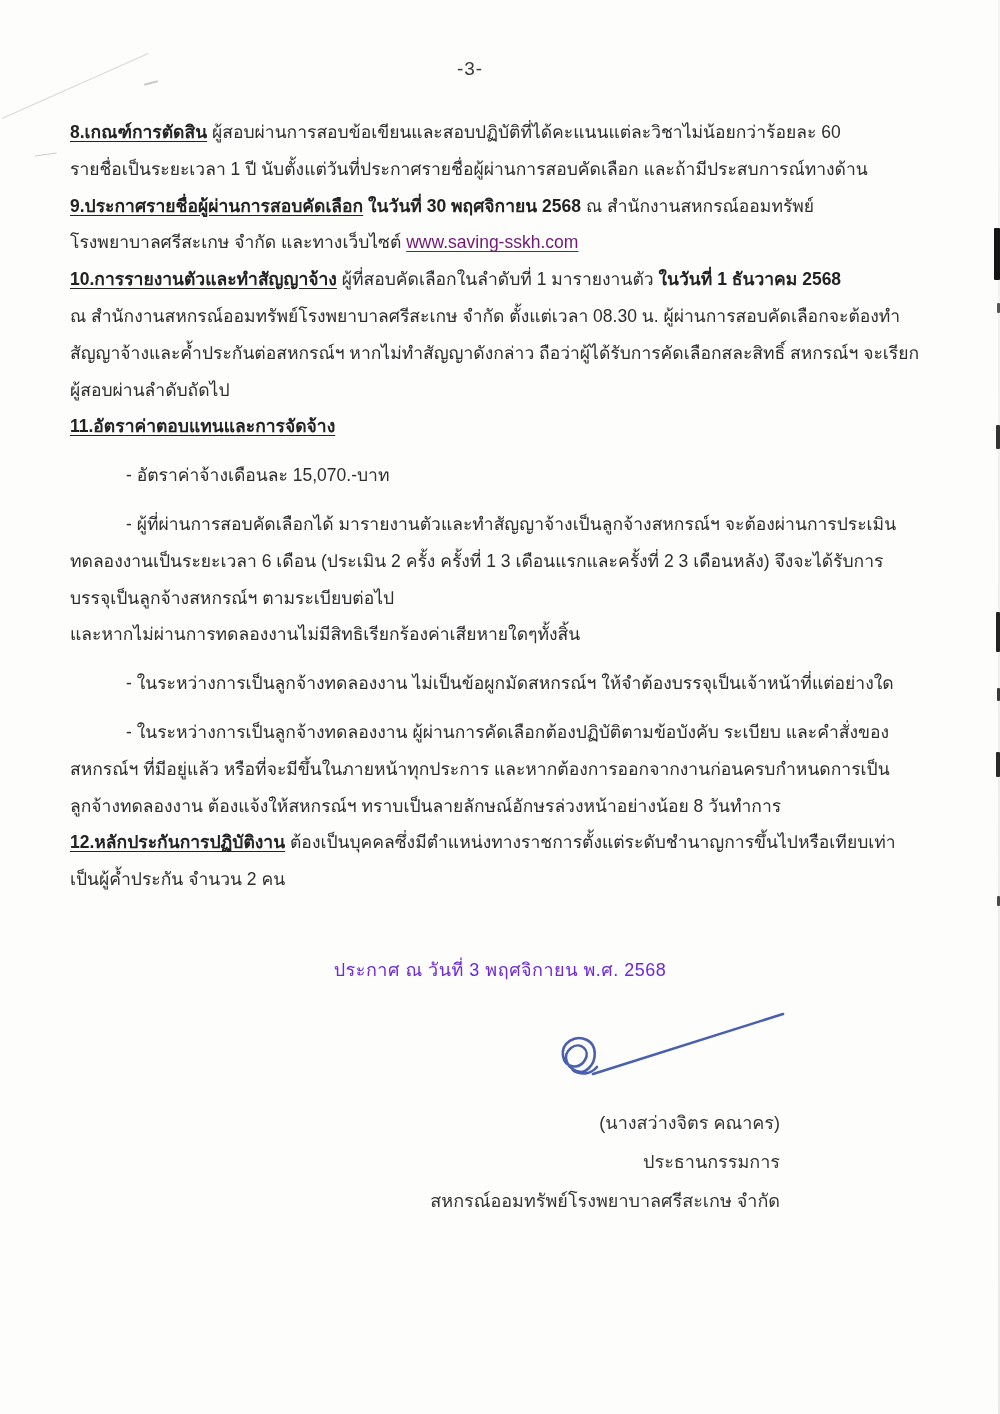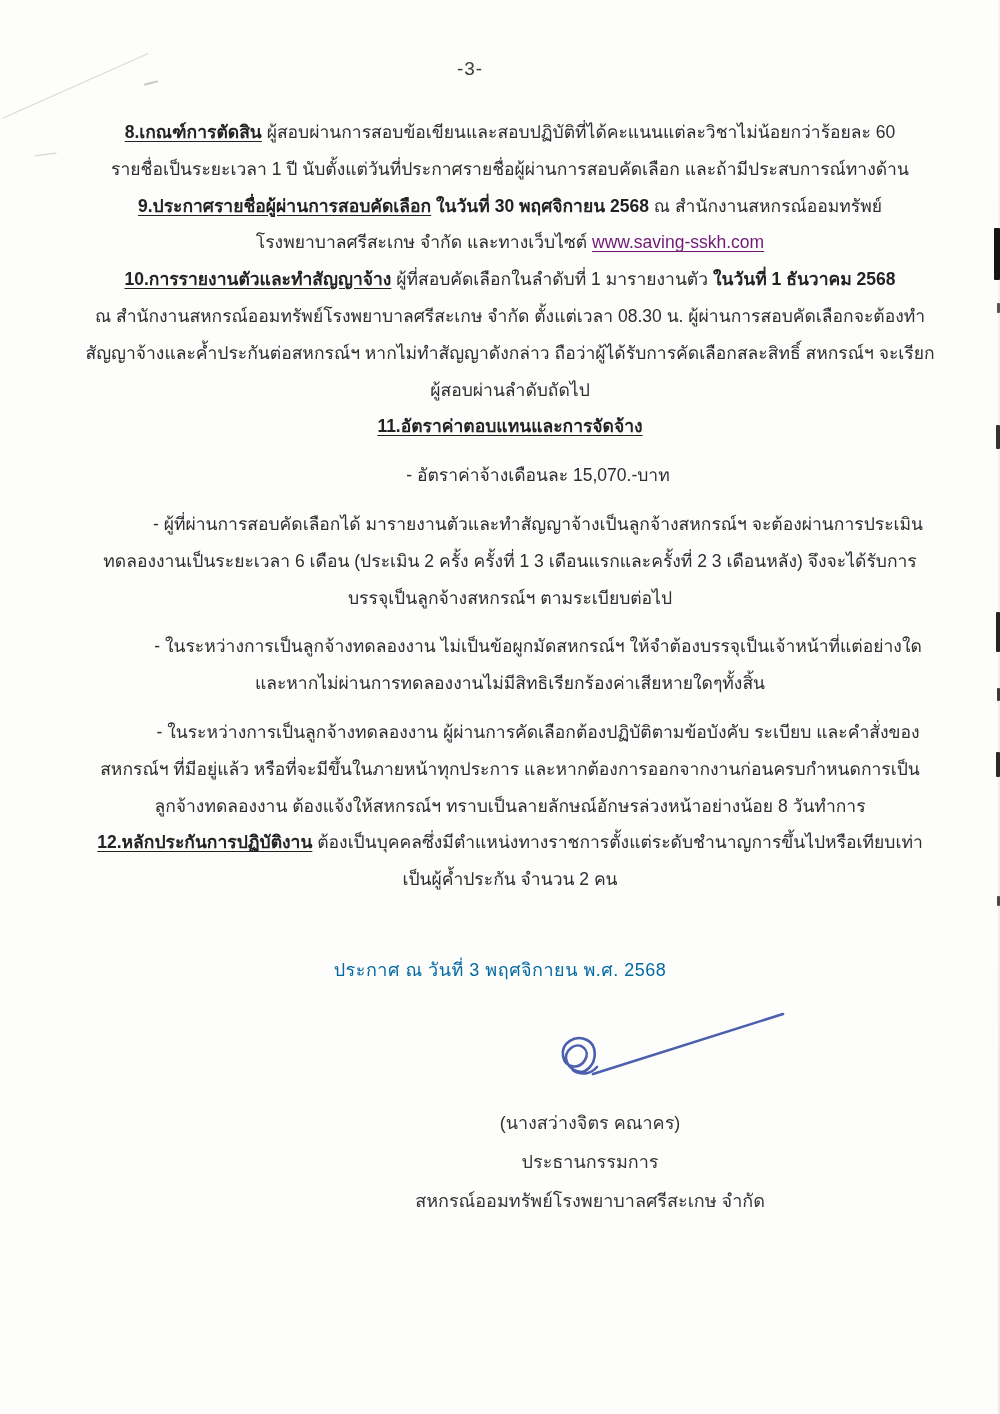--- a/index.html
+++ b/index.html
@@ -18,35 +18,35 @@
   }
   .page-number{
     position:absolute;top:58px;left:0;width:940px;
     text-align:center;font-size:19px;color:#3a3a3a;letter-spacing:1px;
   }
   .doc-body{
     position:absolute;top:114px;left:70px;width:880px;
     font-size:17.5px;
   }
   .line{
-    height:36.8px;line-height:36.8px;white-space:nowrap;overflow:visible;text-align:center;
+    height:36.8px;line-height:36.8px;white-space:nowrap;overflow:visible;
   }
   .line.indent{padding-left:56px;margin-top:12px;}
   .b{font-weight:bold;color:#232323;}
   .u{text-decoration:underline;text-underline-offset:3px;}
   .link{color:#701a75;text-decoration:underline;text-underline-offset:3px;cursor:pointer;}
   .closing-date{
     position:absolute;top:955px;left:300px;width:400px;
-    font-size:18px;text-align:center;color:#0369a1;
+    font-size:18px;text-align:center;color:#6d28d9;
     letter-spacing:.5px;
   }
   .signature-svg{position:absolute;top:1000px;left:535px;}
   .signer-block{
     position:absolute;top:1104px;left:400px;width:380px;
-    text-align:center;font-size:18px;color:#333;
+    text-align:right;font-size:18px;color:#333;
   }
   .signer-block div{height:39px;line-height:39px;white-space:nowrap;}
   
   .artifact{position:absolute;pointer-events:none;}
   .edge-line{right:0;top:0;width:2px;height:1414px;background:linear-gradient(#f4f4f4,#e9e9e9);}
   .edge-mark{right:0;background:#2a2a2a;border-radius:1px;}
   .m1{top:228px;width:6px;height:52px;background:#151515;}
   .m2{top:303px;width:3px;height:10px;background:#555;}
   .m3{top:425px;width:4px;height:24px;background:#333;}
   .m4{top:612px;width:4px;height:40px;background:#242424;}
@@ -71,22 +71,22 @@
       <div class="line"><span>โรงพยาบาลศรีสะเกษ จำกัด และทางเว็บไซต์ </span><a class="link" href="#">www.saving-sskh.com</a></div>
       <div class="line"><span class="b u">10.การรายงานตัวและทำสัญญาจ้าง</span><span> ผู้ที่สอบคัดเลือกในลำดับที่ 1 มารายงานตัว </span><span class="b">ในวันที่ 1 ธันวาคม 2568</span></div>
       <div class="line"><span>ณ สำนักงานสหกรณ์ออมทรัพย์โรงพยาบาลศรีสะเกษ จำกัด  ตั้งแต่เวลา 08.30 น. ผู้ผ่านการสอบคัดเลือกจะต้องทำ</span></div>
       <div class="line"><span>สัญญาจ้างและค้ำประกันต่อสหกรณ์ฯ หากไม่ทำสัญญาดังกล่าว ถือว่าผู้ได้รับการคัดเลือกสละสิทธิ์ สหกรณ์ฯ จะเรียก</span></div>
       <div class="line"><span>ผู้สอบผ่านลำดับถัดไป</span></div>
       <div class="line"><span class="b u">11.อัตราค่าตอบแทนและการจัดจ้าง</span></div>
       <div class="line indent"><span>- อัตราค่าจ้างเดือนละ 15,070.-บาท</span></div>
       <div class="line indent"><span>- ผู้ที่ผ่านการสอบคัดเลือกได้ มารายงานตัวและทำสัญญาจ้างเป็นลูกจ้างสหกรณ์ฯ จะต้องผ่านการประเมิน</span></div>
       <div class="line"><span>ทดลองงานเป็นระยะเวลา 6 เดือน (ประเมิน 2 ครั้ง ครั้งที่ 1 3 เดือนแรกและครั้งที่ 2 3 เดือนหลัง) จึงจะได้รับการ</span></div>
       <div class="line"><span>บรรจุเป็นลูกจ้างสหกรณ์ฯ ตามระเบียบต่อไป</span></div>
+      <div class="line"><span>และหากไม่ผ่านการทดลองงานไม่มีสิทธิเรียกร้องค่าเสียหายใดๆทั้งสิ้น</span></div>
       <div class="line indent"><span>- ในระหว่างการเป็นลูกจ้างทดลองงาน ไม่เป็นข้อผูกมัดสหกรณ์ฯ ให้จำต้องบรรจุเป็นเจ้าหน้าที่แต่อย่างใด</span></div>
-      <div class="line"><span>และหากไม่ผ่านการทดลองงานไม่มีสิทธิเรียกร้องค่าเสียหายใดๆทั้งสิ้น</span></div>
       <div class="line indent"><span>- ในระหว่างการเป็นลูกจ้างทดลองงาน ผู้ผ่านการคัดเลือกต้องปฏิบัติตามข้อบังคับ ระเบียบ และคำสั่งของ</span></div>
       <div class="line"><span>สหกรณ์ฯ ที่มีอยู่แล้ว หรือที่จะมีขึ้นในภายหน้าทุกประการ และหากต้องการออกจากงานก่อนครบกำหนดการเป็น</span></div>
       <div class="line"><span>ลูกจ้างทดลองงาน ต้องแจ้งให้สหกรณ์ฯ ทราบเป็นลายลักษณ์อักษรล่วงหน้าอย่างน้อย 8 วันทำการ</span></div>
       <div class="line"><span class="b u">12.หลักประกันการปฏิบัติงาน</span><span> ต้องเป็นบุคคลซึ่งมีตำแหน่งทางราชการตั้งแต่ระดับชำนาญการขึ้นไปหรือเทียบเท่า</span></div>
       <div class="line"><span>เป็นผู้ค้ำประกัน จำนวน 2  คน</span></div>
     </div>
 
   <div class="closing-date">ประกาศ  ณ  วันที่    3  พฤศจิกายน  พ.ศ. 2568</div>
 
   <svg class="signature-svg" width="270" height="110" viewBox="0 0 270 110">

